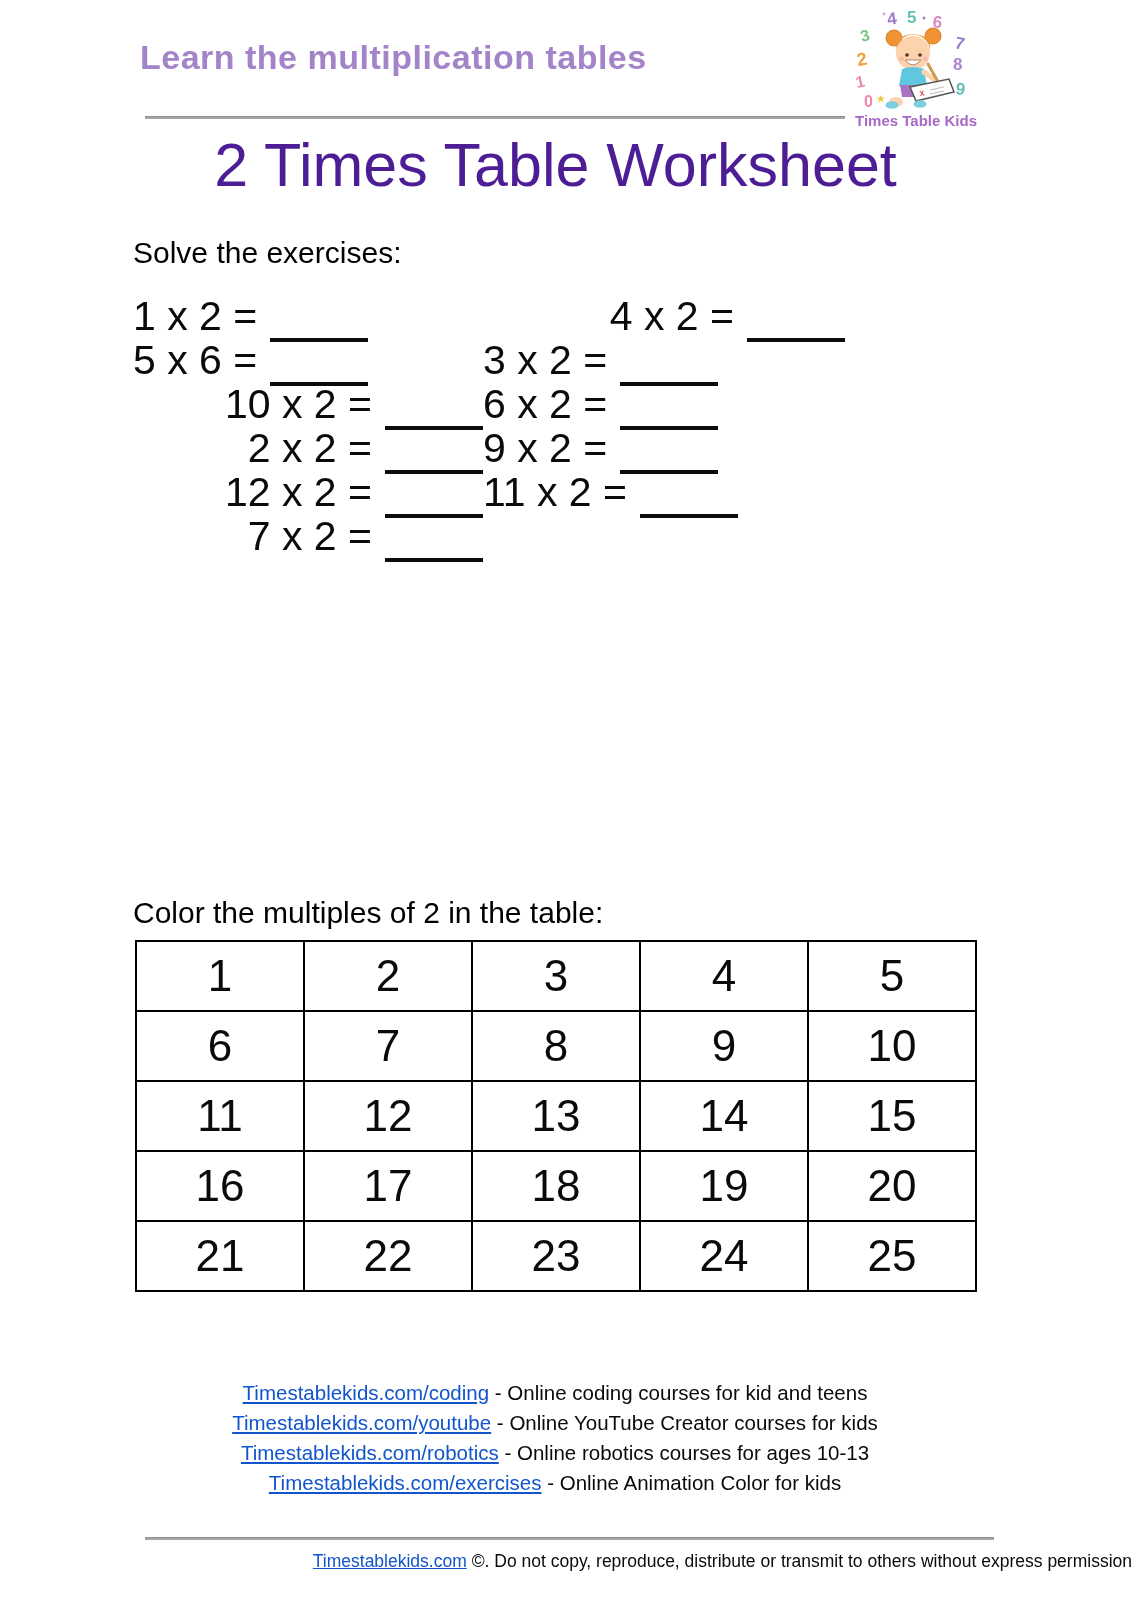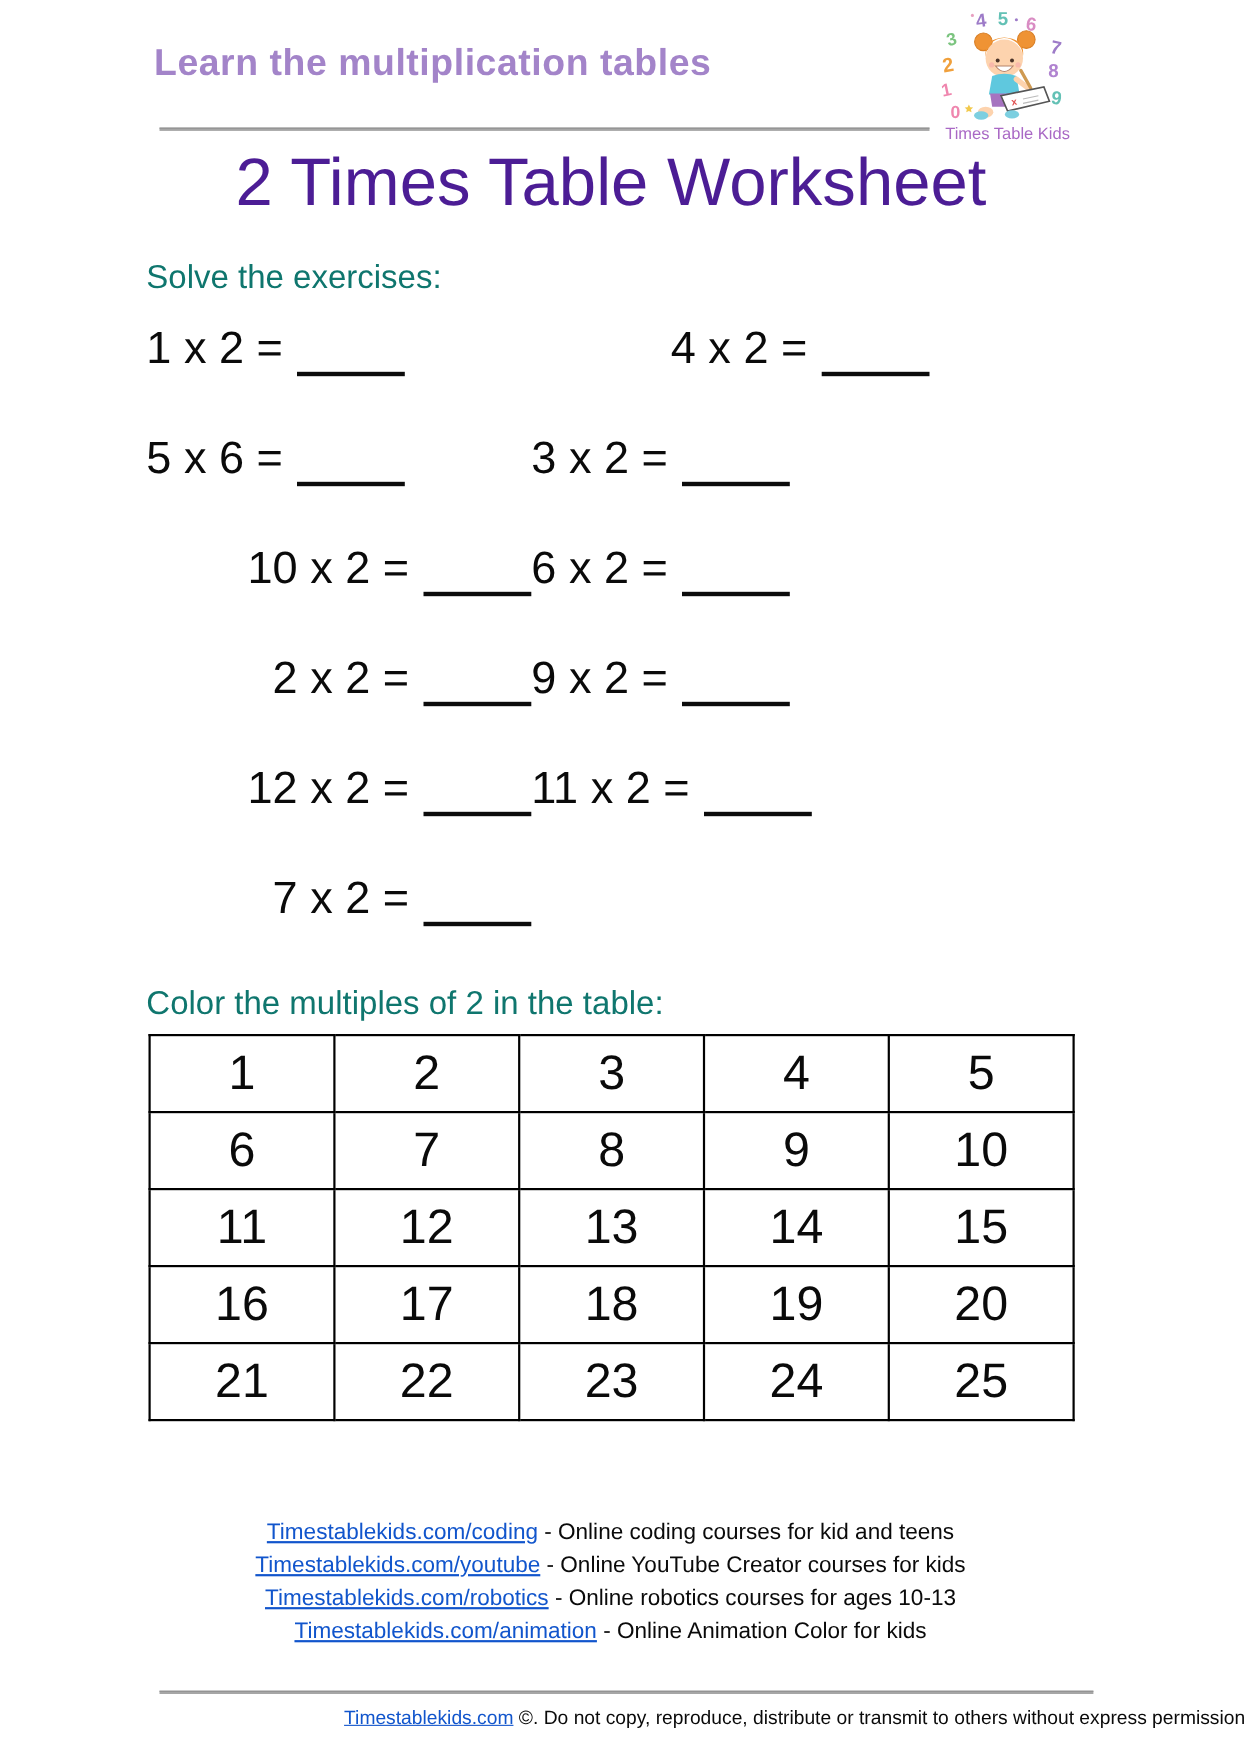--- a/index.html
+++ b/index.html
@@ -31,53 +31,52 @@
     border-top: 1px solid #8f8f8f;
   }
   .logo {
     position: absolute;
     left: 850px; top: 6px;
     width: 132px;
     text-align: center;
   }
   .logo-wordmark {
     font-size: 15px;
-    font-weight: 400;
+    font-weight: 700;
     color: #a968c5;
     margin-top: -2px;
     white-space: nowrap;
   }
 
   
   .worksheet-title {
     position: absolute;
     left: 133px; top: 130px;
     width: 845px;
     text-align: center;
     font-size: 61px;
     font-weight: 400;
     color: #4c1d95;
   }
   .section-heading {
     position: absolute;
     left: 133px;
     font-size: 30px;
-    color: #0f766e;
+    color: #000000;
   }
   .exercises-heading { top: 236px; }
   .table-heading { top: 896px; }
 
   
   .exercise-grid {
     position: absolute;
     left: 133px; top: 293px;
     width: 712px;
     display: grid;
     grid-template-columns: 350px 362px;
-    row-gap: 56px;
   }
   .exercise {
     font-size: 41px;
     color: #0a0a0a;
     white-space: nowrap;
     height: 44px;
   }
   .exercise.left  { text-align: left; }
   .exercise.right { text-align: right; }
   .blank {
@@ -249,21 +248,21 @@
         <td>24</td>
         <td>25</td>
       </tr>
     </tbody>
   </table>
 
   <div class="footer-links">
     <div><a>Timestablekids.com/coding</a><span> - Online coding courses for kid and teens</span></div>
     <div><a>Timestablekids.com/youtube</a><span> - Online YouTube Creator courses for kids</span></div>
     <div><a>Timestablekids.com/robotics</a><span> - Online robotics courses for ages 10-13</span></div>
-    <div><a>Timestablekids.com/animation</a><span> - Online Animation Color for kids</span></div>
+    <div><a>Timestablekids.com/exercises</a><span> - Online Animation Color for kids</span></div>
   </div>
 
   <div class="bottom-rule"></div>
 
   <div class="copyright">
     <a>Timestablekids.com</a><span> ©. Do not copy, reproduce, distribute or transmit to others without express permission</span>
   </div>
 
 </div>
 

